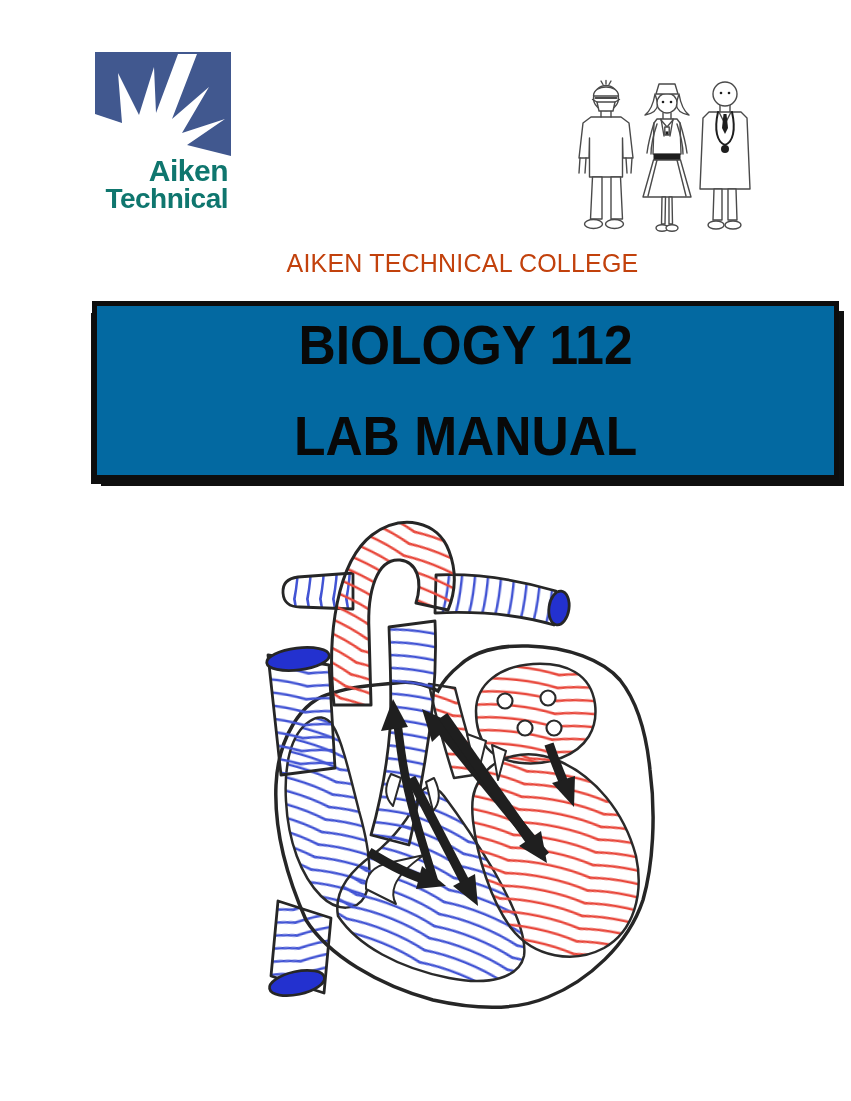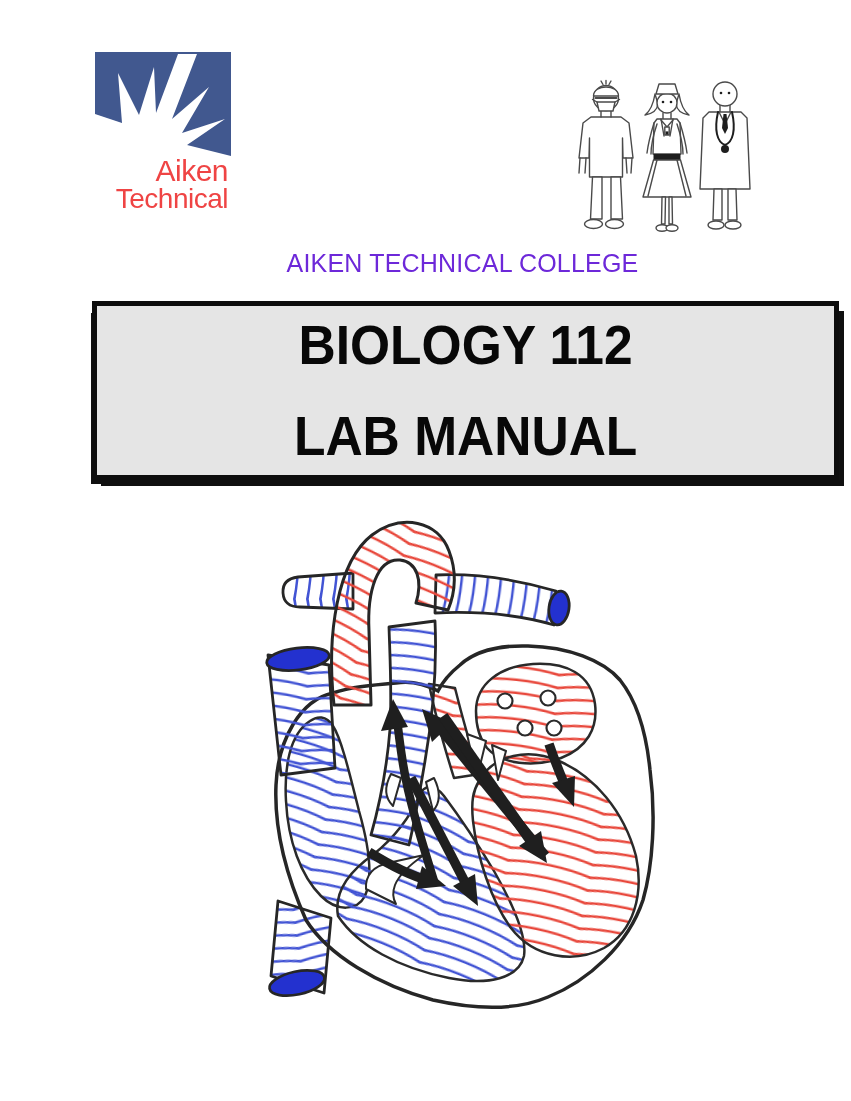--- a/index.html
+++ b/index.html
@@ -2,33 +2,33 @@
 <html><head>
 <meta charset="utf-8">
 <style>
   html,body{margin:0;padding:0;background:#ffffff;}
   #page{position:relative;width:851px;height:1101px;background:#ffffff;overflow:hidden;
         font-family:"Liberation Sans",sans-serif;}
   
   #logo-block{position:absolute;left:95px;top:52px;width:136px;height:185px;}
   #logo-square-svg{position:absolute;left:0;top:0;}
   #logo-text{position:absolute;left:-40px;top:104px;width:173px;text-align:right;
-             color:#ef4444;font-weight:normal;}
+             color:#0f766e;font-weight:bold;}
   #logo-text .l1{font-size:30px;line-height:30px;letter-spacing:-0.5px;}
   #logo-text .l2{font-size:28px;line-height:25px;letter-spacing:-0.5px;}
   #logo-text .l3{font-size:24px;line-height:24px;letter-spacing:-0.5px;}
   
   #figures{position:absolute;left:560px;top:70px;}
   
   #college-line{position:absolute;left:0;top:249px;width:851px;text-align:center;
-                padding-left:74px;box-sizing:border-box;font-size:25px;color:#6d28d9;
+                padding-left:74px;box-sizing:border-box;font-size:25px;color:#c2410c;
                 letter-spacing:0.2px;}
   
   #title-box{position:absolute;left:92px;top:301px;width:747px;height:179px;
-             box-sizing:border-box;border:5px solid #0d0d0d;background:#e5e5e5;
+             box-sizing:border-box;border:5px solid #0d0d0d;background:#0369a1;
              display:flex;flex-direction:column;align-items:center;justify-content:center;
              box-shadow:7px 8px 0 -2px #101010,-5px 8px 0 -4px #101010;gap:29px;}
   #title-box .tline{font-size:56px;line-height:62px;font-weight:700;color:#080808;
                     transform:scaleX(0.92);white-space:nowrap;}
   
   #heart{position:absolute;left:238px;top:515px;}
   .outline{stroke:#262626;fill:none;}
   .chamber{stroke:#2a2a2a;stroke-width:2.5;stroke-linejoin:round;}
   .vessel{stroke:#262626;stroke-width:2.8;stroke-linejoin:round;}
   .valve{fill:#ffffff;stroke:#2a2a2a;stroke-width:2;stroke-linejoin:round;}

